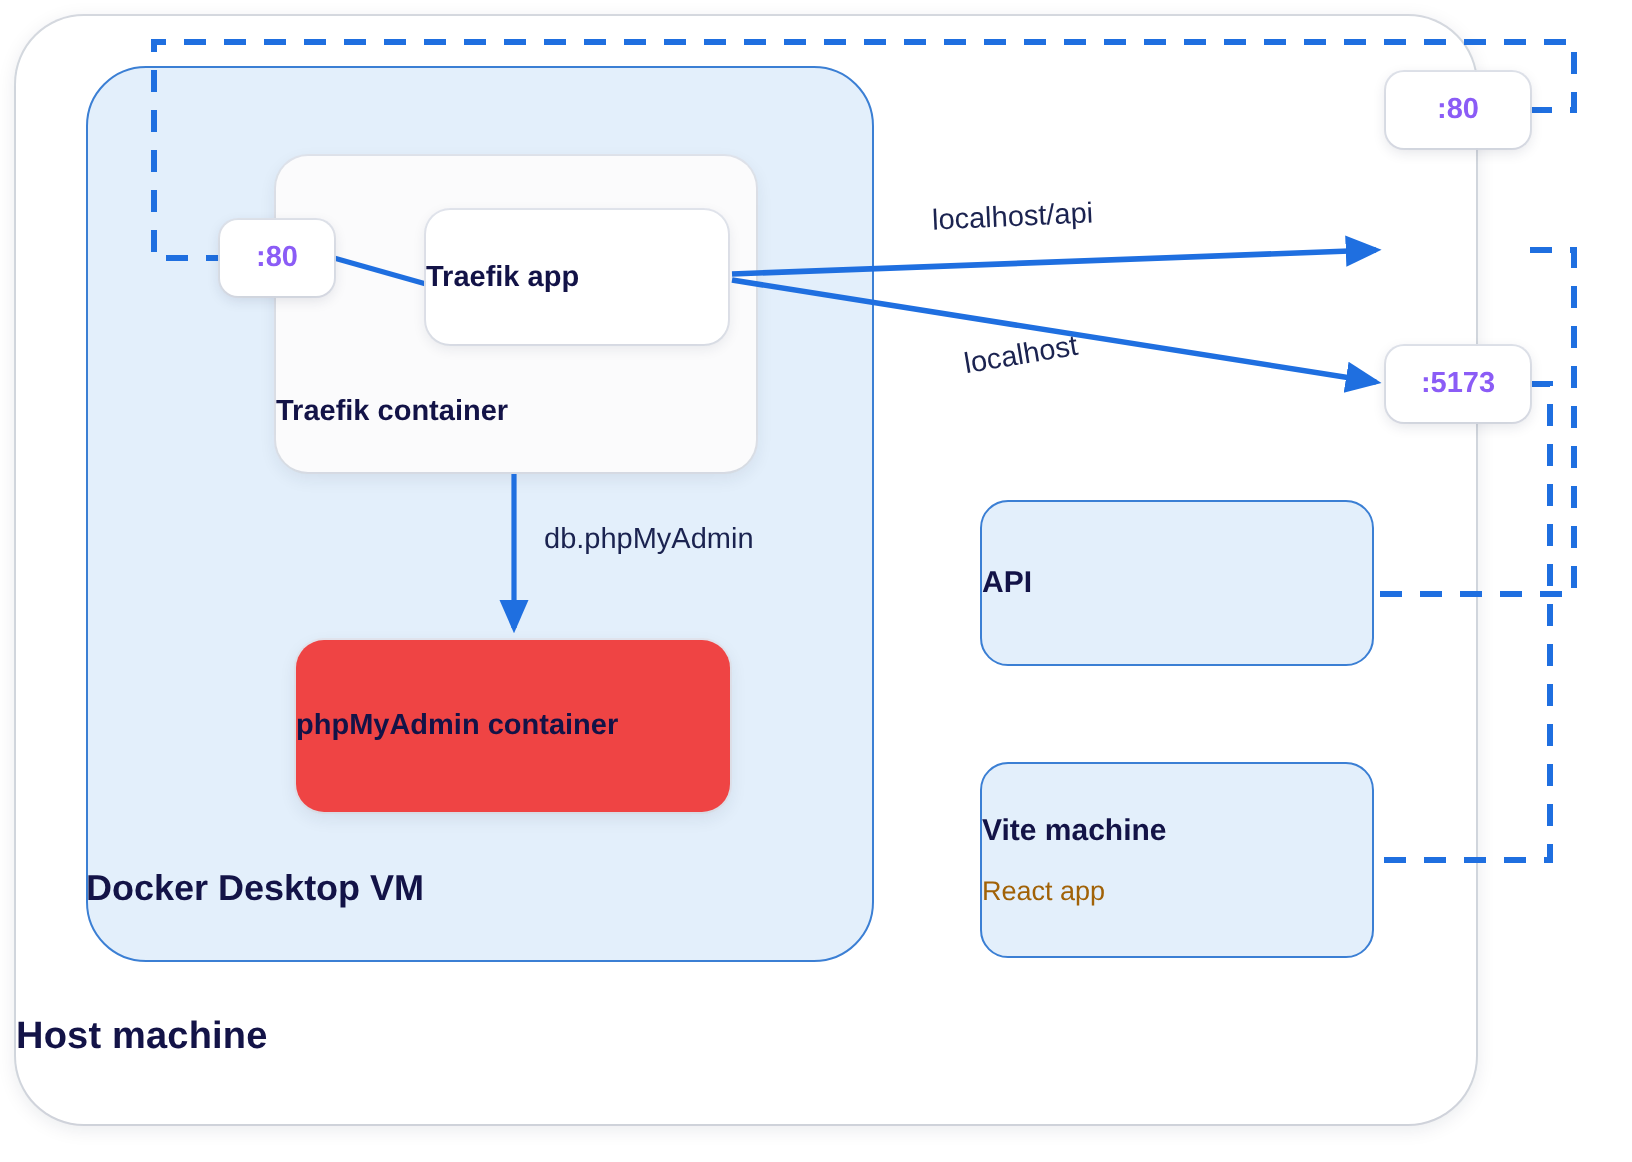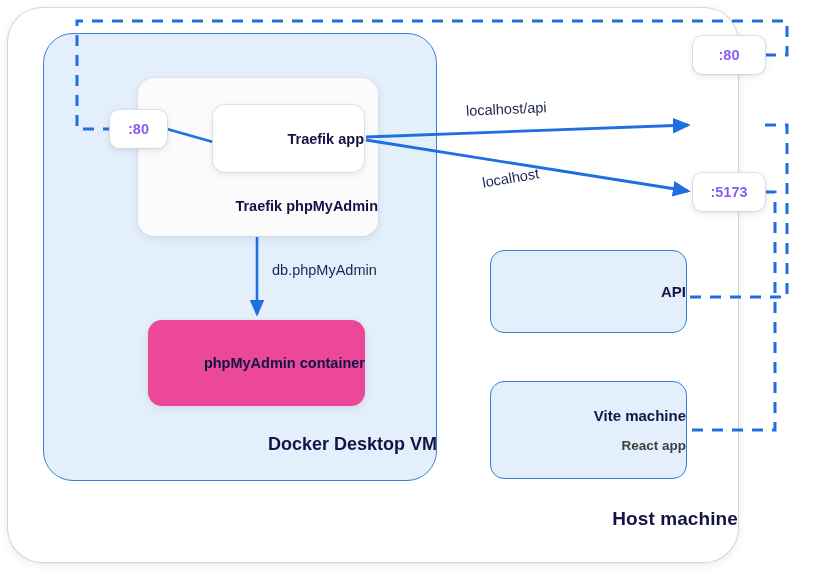--- a/index.html
+++ b/index.html
@@ -14,21 +14,21 @@
   svg.layer {
     position: absolute; left: 0; top: 0;
     width: 816px; height: 581px;
     overflow: visible;
   }
   svg.lines { z-index: 5; }
 
   .box {
     position: absolute;
     display: flex;
-    align-items: flex-end;
+    align-items: flex-start;
     justify-content: center;
     flex-direction: column;
     text-align: center;
     color: #131347;
   }
 
   
   .host-card {
     left: 8px; top: 8px;
     width: 730px; height: 554px;
@@ -82,38 +82,38 @@
     border-radius: 12px;
     box-shadow: 0 2px 7px rgba(30,40,70,0.10), 0 0 0 1px rgba(228,231,238,0.95);
     z-index: 6;
     font-size: 14.5px; font-weight: 700;
   }
 
   
   .phpmyadmin {
     left: 148px; top: 320px;
     width: 217px; height: 86px;
-    background: #ec4899;
+    background: #ef4444;
     border-radius: 14px;
     box-shadow: 0 3px 9px rgba(30,40,70,0.09), 0 0 0 1px rgba(227,230,237,0.9);
     z-index: 4;
     font-size: 14.5px; font-weight: 700;
   }
 
   
   .blue-card {
     background: #e3effb;
     border: 1.6px solid #3b7fd4;
     border-radius: 14px;
     z-index: 4;
   }
   .api-card  { left: 490px; top: 250px; width: 197px; height: 83px; }
   .vite-card { left: 490px; top: 381px; width: 197px; height: 98px; gap: 14px; }
   .card-title { font-size: 15px; font-weight: 700; }
-  .card-sub   { font-size: 13.5px; font-weight: 700; color: #404040; }
+  .card-sub   { font-size: 13.5px; font-weight: 400; color: #a16207; }
 
   
   .port-badge {
     position: absolute;
     display: flex; align-items: center; justify-content: center;
     background: #ffffff;
     border-radius: 9px;
     box-shadow: 0 2px 7px rgba(30,40,70,0.13), 0 0 0 1px rgba(226,229,236,0.95);
     font-size: 14.5px; font-weight: 700;
     color: #8b5cf6;
@@ -165,21 +165,21 @@
     <path d="M257,237 L257,314" stroke="#1f6fe0" stroke-width="2.6" fill="none" marker-end="url(#arrowhead-down)"></path>
 
     <path d="M765,55 L787,55 L787,21 L77,21 L77,129 L110,129" stroke="#1f6fe0" stroke-width="3" fill="none" stroke-dasharray="11 9" stroke-linecap="butt"></path>
 
     <path d="M765,125 L787,125 L787,297 L687,297" stroke="#1f6fe0" stroke-width="3" fill="none" stroke-dasharray="11 9" stroke-linecap="butt"></path>
 
     <path d="M765,192 L775,192 L775,430 L687,430" stroke="#1f6fe0" stroke-width="3" fill="none" stroke-dasharray="11 9" stroke-linecap="butt"></path>
   </svg>
 
   <div class="box traefik-container">
-    <span class="traefik-container-label">Traefik phpMyAdmin</span>
+    <span class="traefik-container-label">Traefik container</span>
   </div>
 
   <div class="box traefik-app">
     <span>Traefik app</span>
   </div>
 
   <div class="box phpmyadmin">
     <span>phpMyAdmin container</span>
   </div>
 

